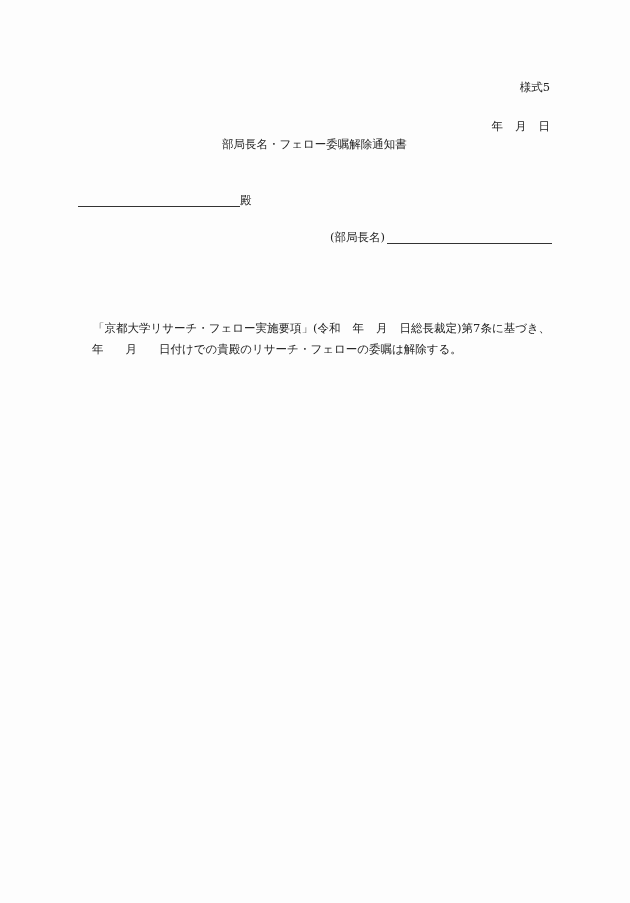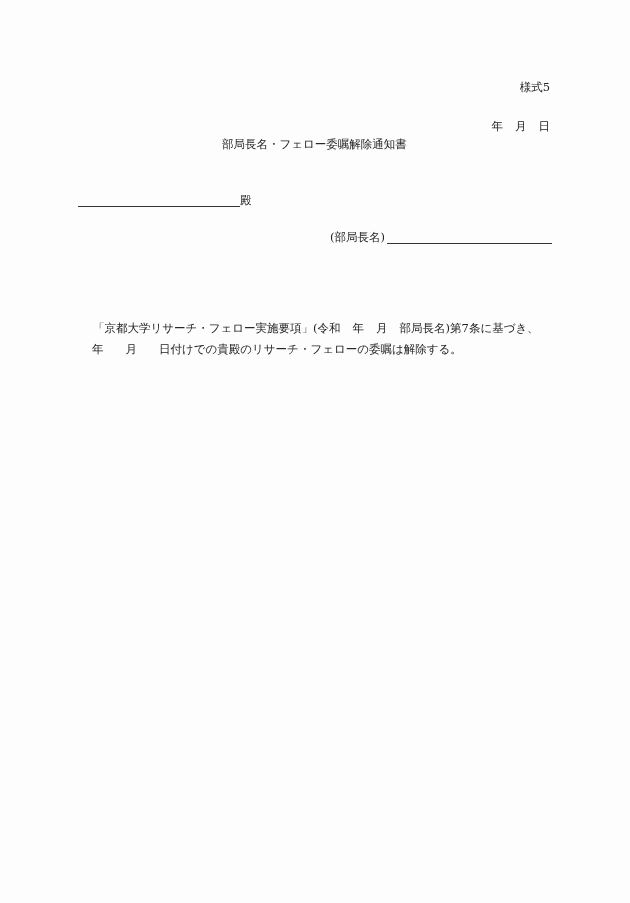--- a/index.html
+++ b/index.html
@@ -40,18 +40,18 @@
   <div class="line"></div>
   <span>殿</span>
 </div>
 
 <div class="abs dept">
   <span>(部局長名)</span>
   <div class="line"></div>
 </div>
 
 <div class="abs body1">
-  <span>「京都大学リサーチ・フェロー実施要項」(令和</span><span class="gap" style="width:12px"></span><span>年</span><span class="gap" style="width:12px"></span><span>月</span><span class="gap" style="width:12px"></span><span>部局長名)第7条に基づき、</span>
+  <span>「京都大学リサーチ・フェロー実施要項」(令和</span><span class="gap" style="width:12px"></span><span>年</span><span class="gap" style="width:12px"></span><span>月</span><span class="gap" style="width:12px"></span><span>日総長裁定)第7条に基づき、</span>
 </div>
 
 <div class="abs body2">
   <span>年</span><span class="gap" style="width:22px"></span><span>月</span><span class="gap" style="width:22px"></span><span>日付けでの貴殿のリサーチ・フェローの委嘱は解除する。</span>
 </div>
 
 </body></html>

